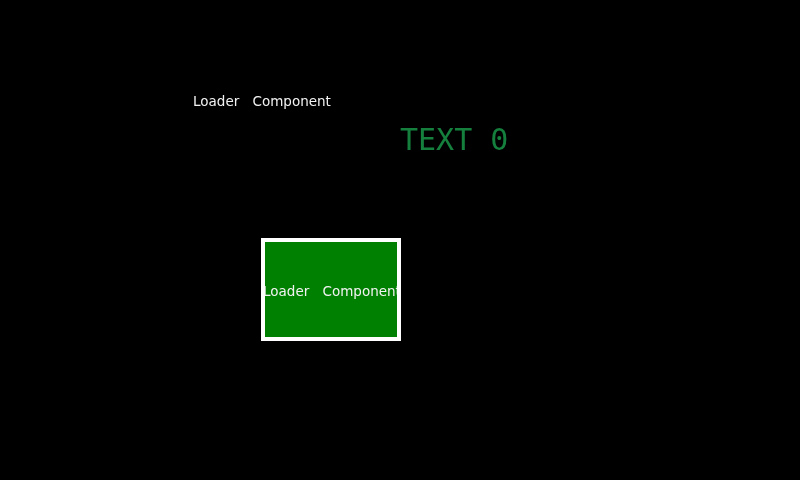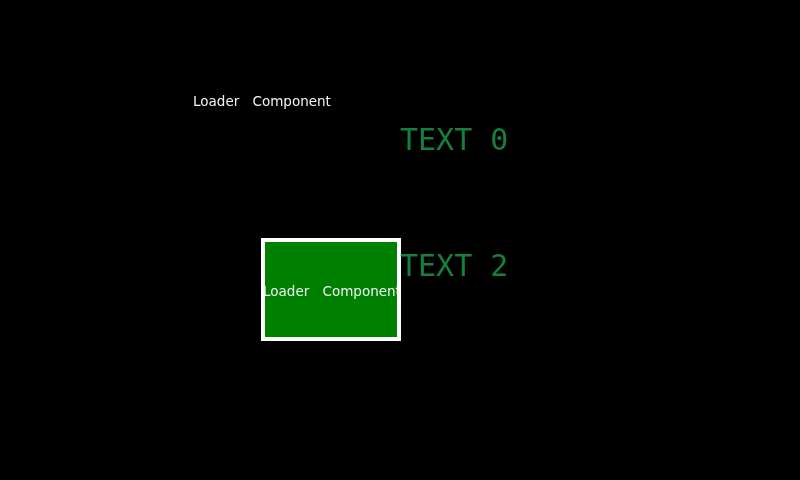--- a/index.html
+++ b/index.html
@@ -63,21 +63,20 @@
 <div class="screen">
 
   <div class="floating-label">Loader Component</div>
 
   <div class="loader-box">
     <div class="loader-box-label">Loader Component</div>
   </div>
 
   <div class="text-column">
     <div class="text-line red">TEXT 0</div>
-    <div class="text-line red">TEXT 2</div>
     
     
     
     
     
     
     
   </div>
 
 </div>

